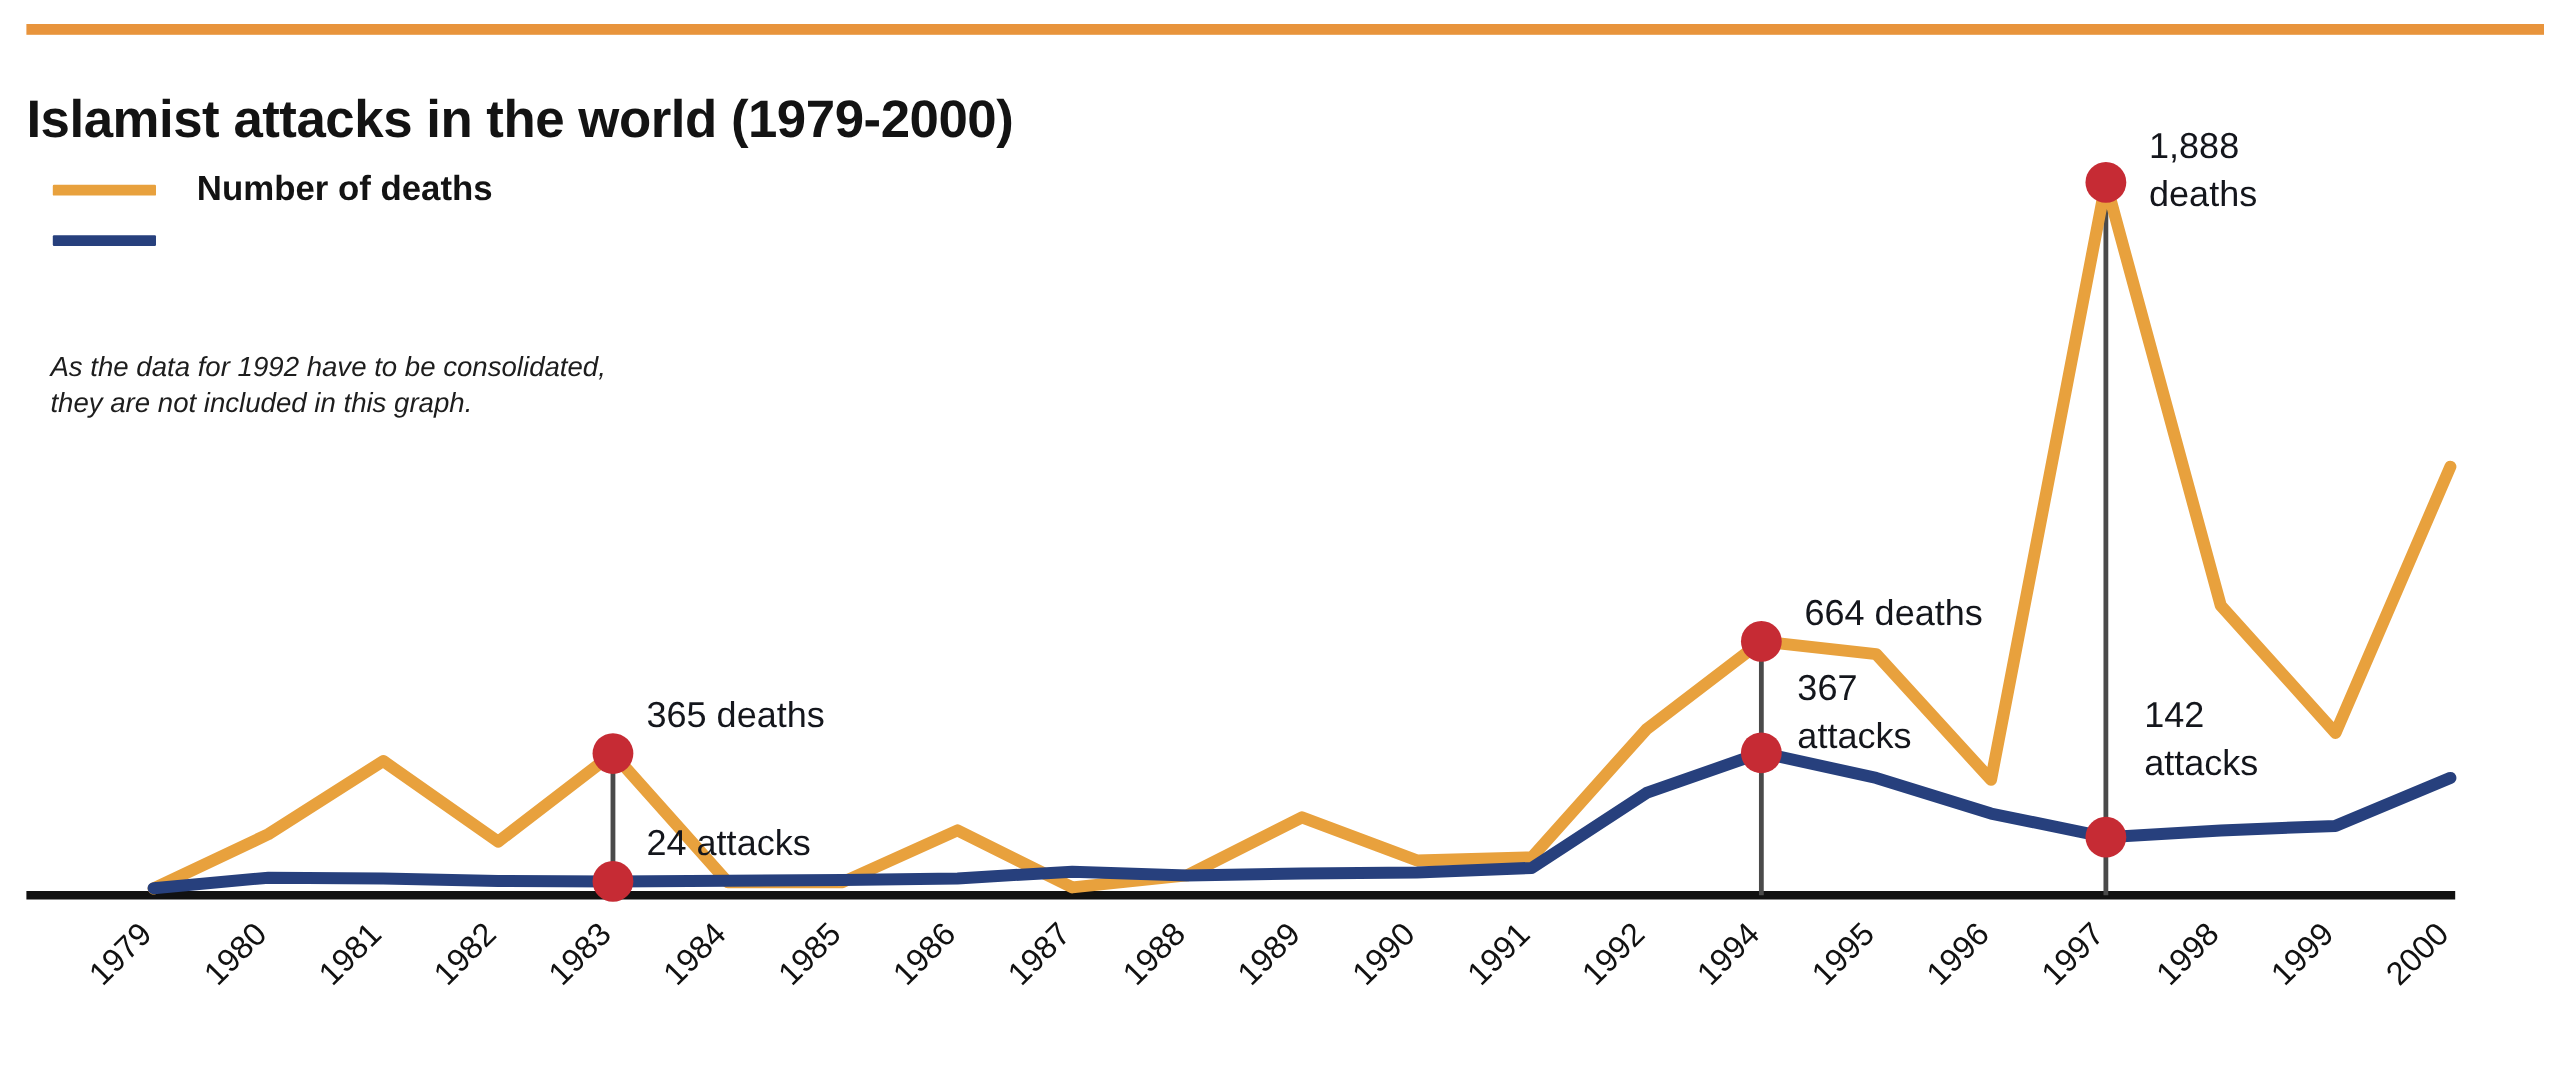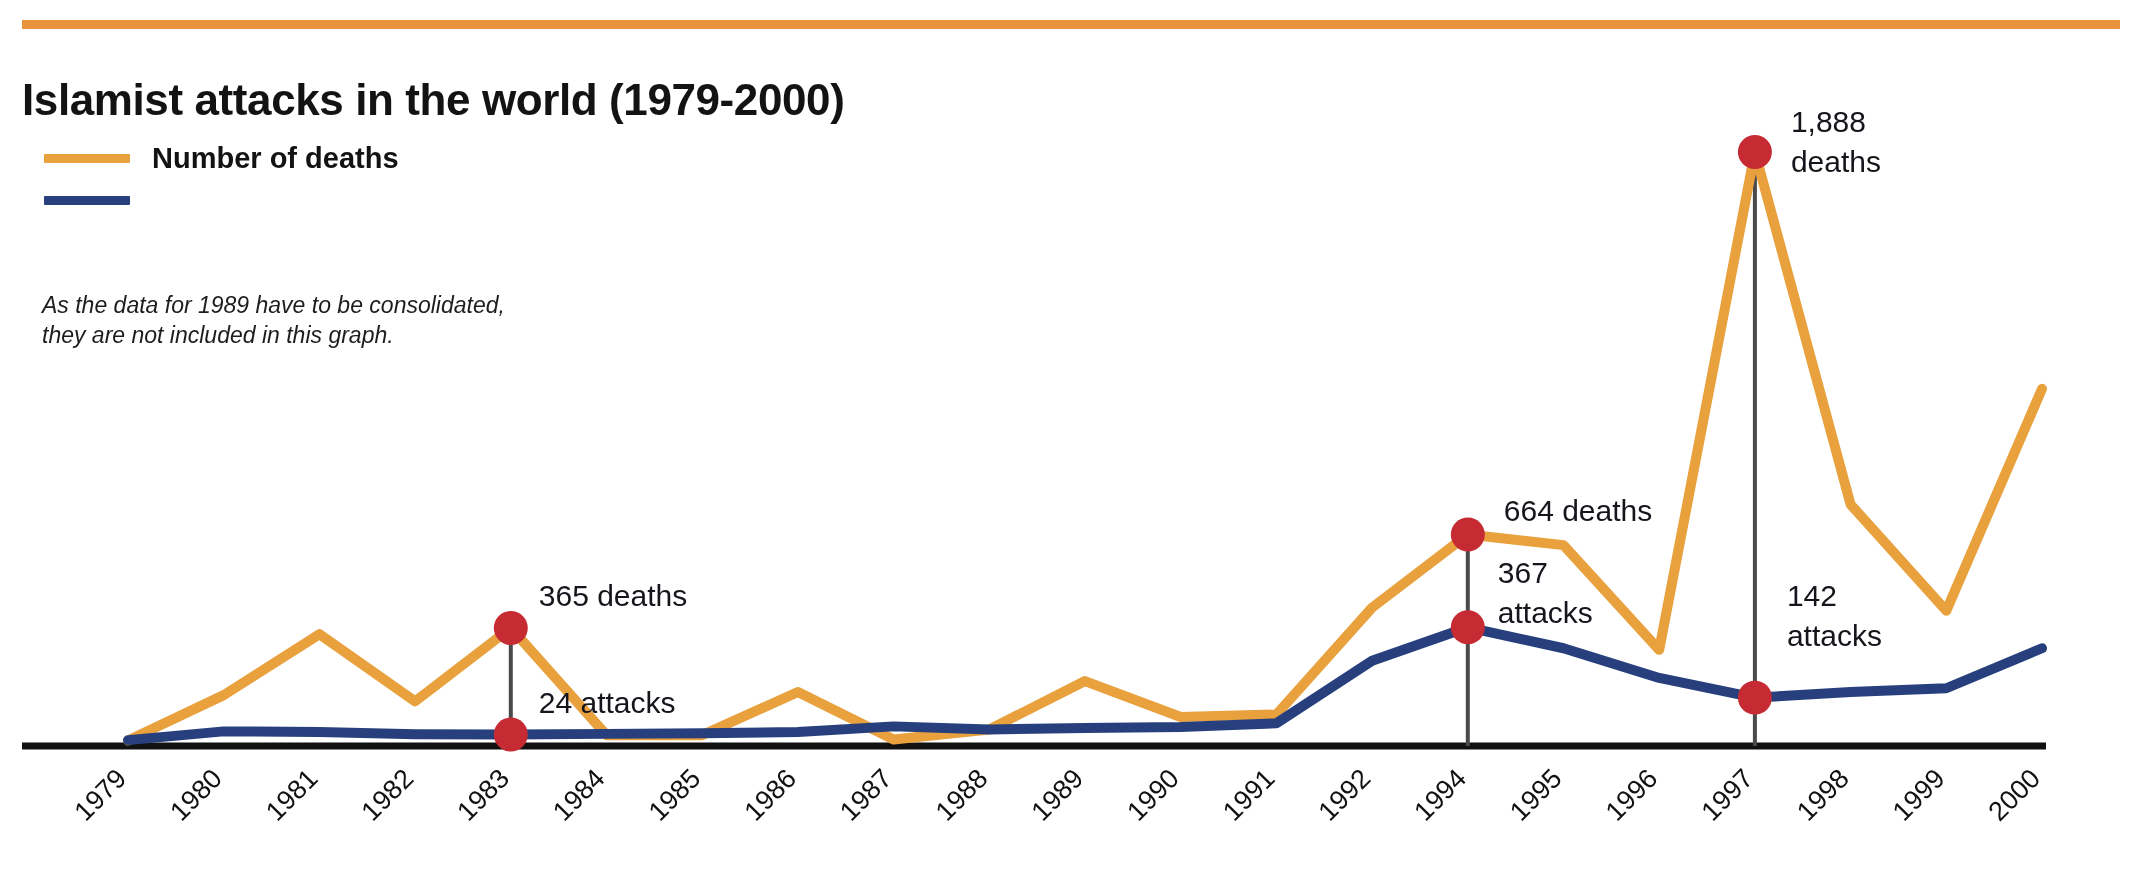--- a/index.html
+++ b/index.html
@@ -51,21 +51,21 @@
     align-items: center;
     height: 42px;
   }
   .legend-swatch {
     width: 86px;
     height: 9px;
     border-radius: 1px;
     flex: 0 0 auto;
   }
   .legend-label {
-    margin-left: 22px;
+    margin-left: 34px;
     font-size: 29px;
     font-weight: bold;
     color: #131313;
     white-space: nowrap;
   }
 
   .note {
     position: absolute;
     left: 42px;
     top: 290px;
@@ -105,21 +105,21 @@
   <div class="legend">
     <div class="legend-row">
       <span class="legend-swatch" style="background: rgb(232, 161, 61);"></span>
       <span class="legend-label">Number of deaths</span>
     </div>
     <div class="legend-row">
       <span class="legend-swatch" style="background: rgb(39, 64, 125);"></span>
     </div>
   </div>
 
-  <div class="note">As the data for 1989 have to be consolidated,
+  <div class="note">As the data for 1992 have to be consolidated,
 they are not included in this graph.</div>
 
   <svg id="plot" width="2142" height="890">
     <g>
         <line x1="22" y1="746" x2="2046" y2="746" stroke="#111111" stroke-width="7"></line>
         <line x1="510.8" y1="627.9375" x2="510.8" y2="746" stroke="#4a4a4a" stroke-width="4"></line>
         <line x1="1467.8" y1="534.5" x2="1467.8" y2="746" stroke="#4a4a4a" stroke-width="4"></line>
         <line x1="1754.9" y1="152" x2="1754.9" y2="746" stroke="#4a4a4a" stroke-width="4"></line>
       </g>
     <g>

